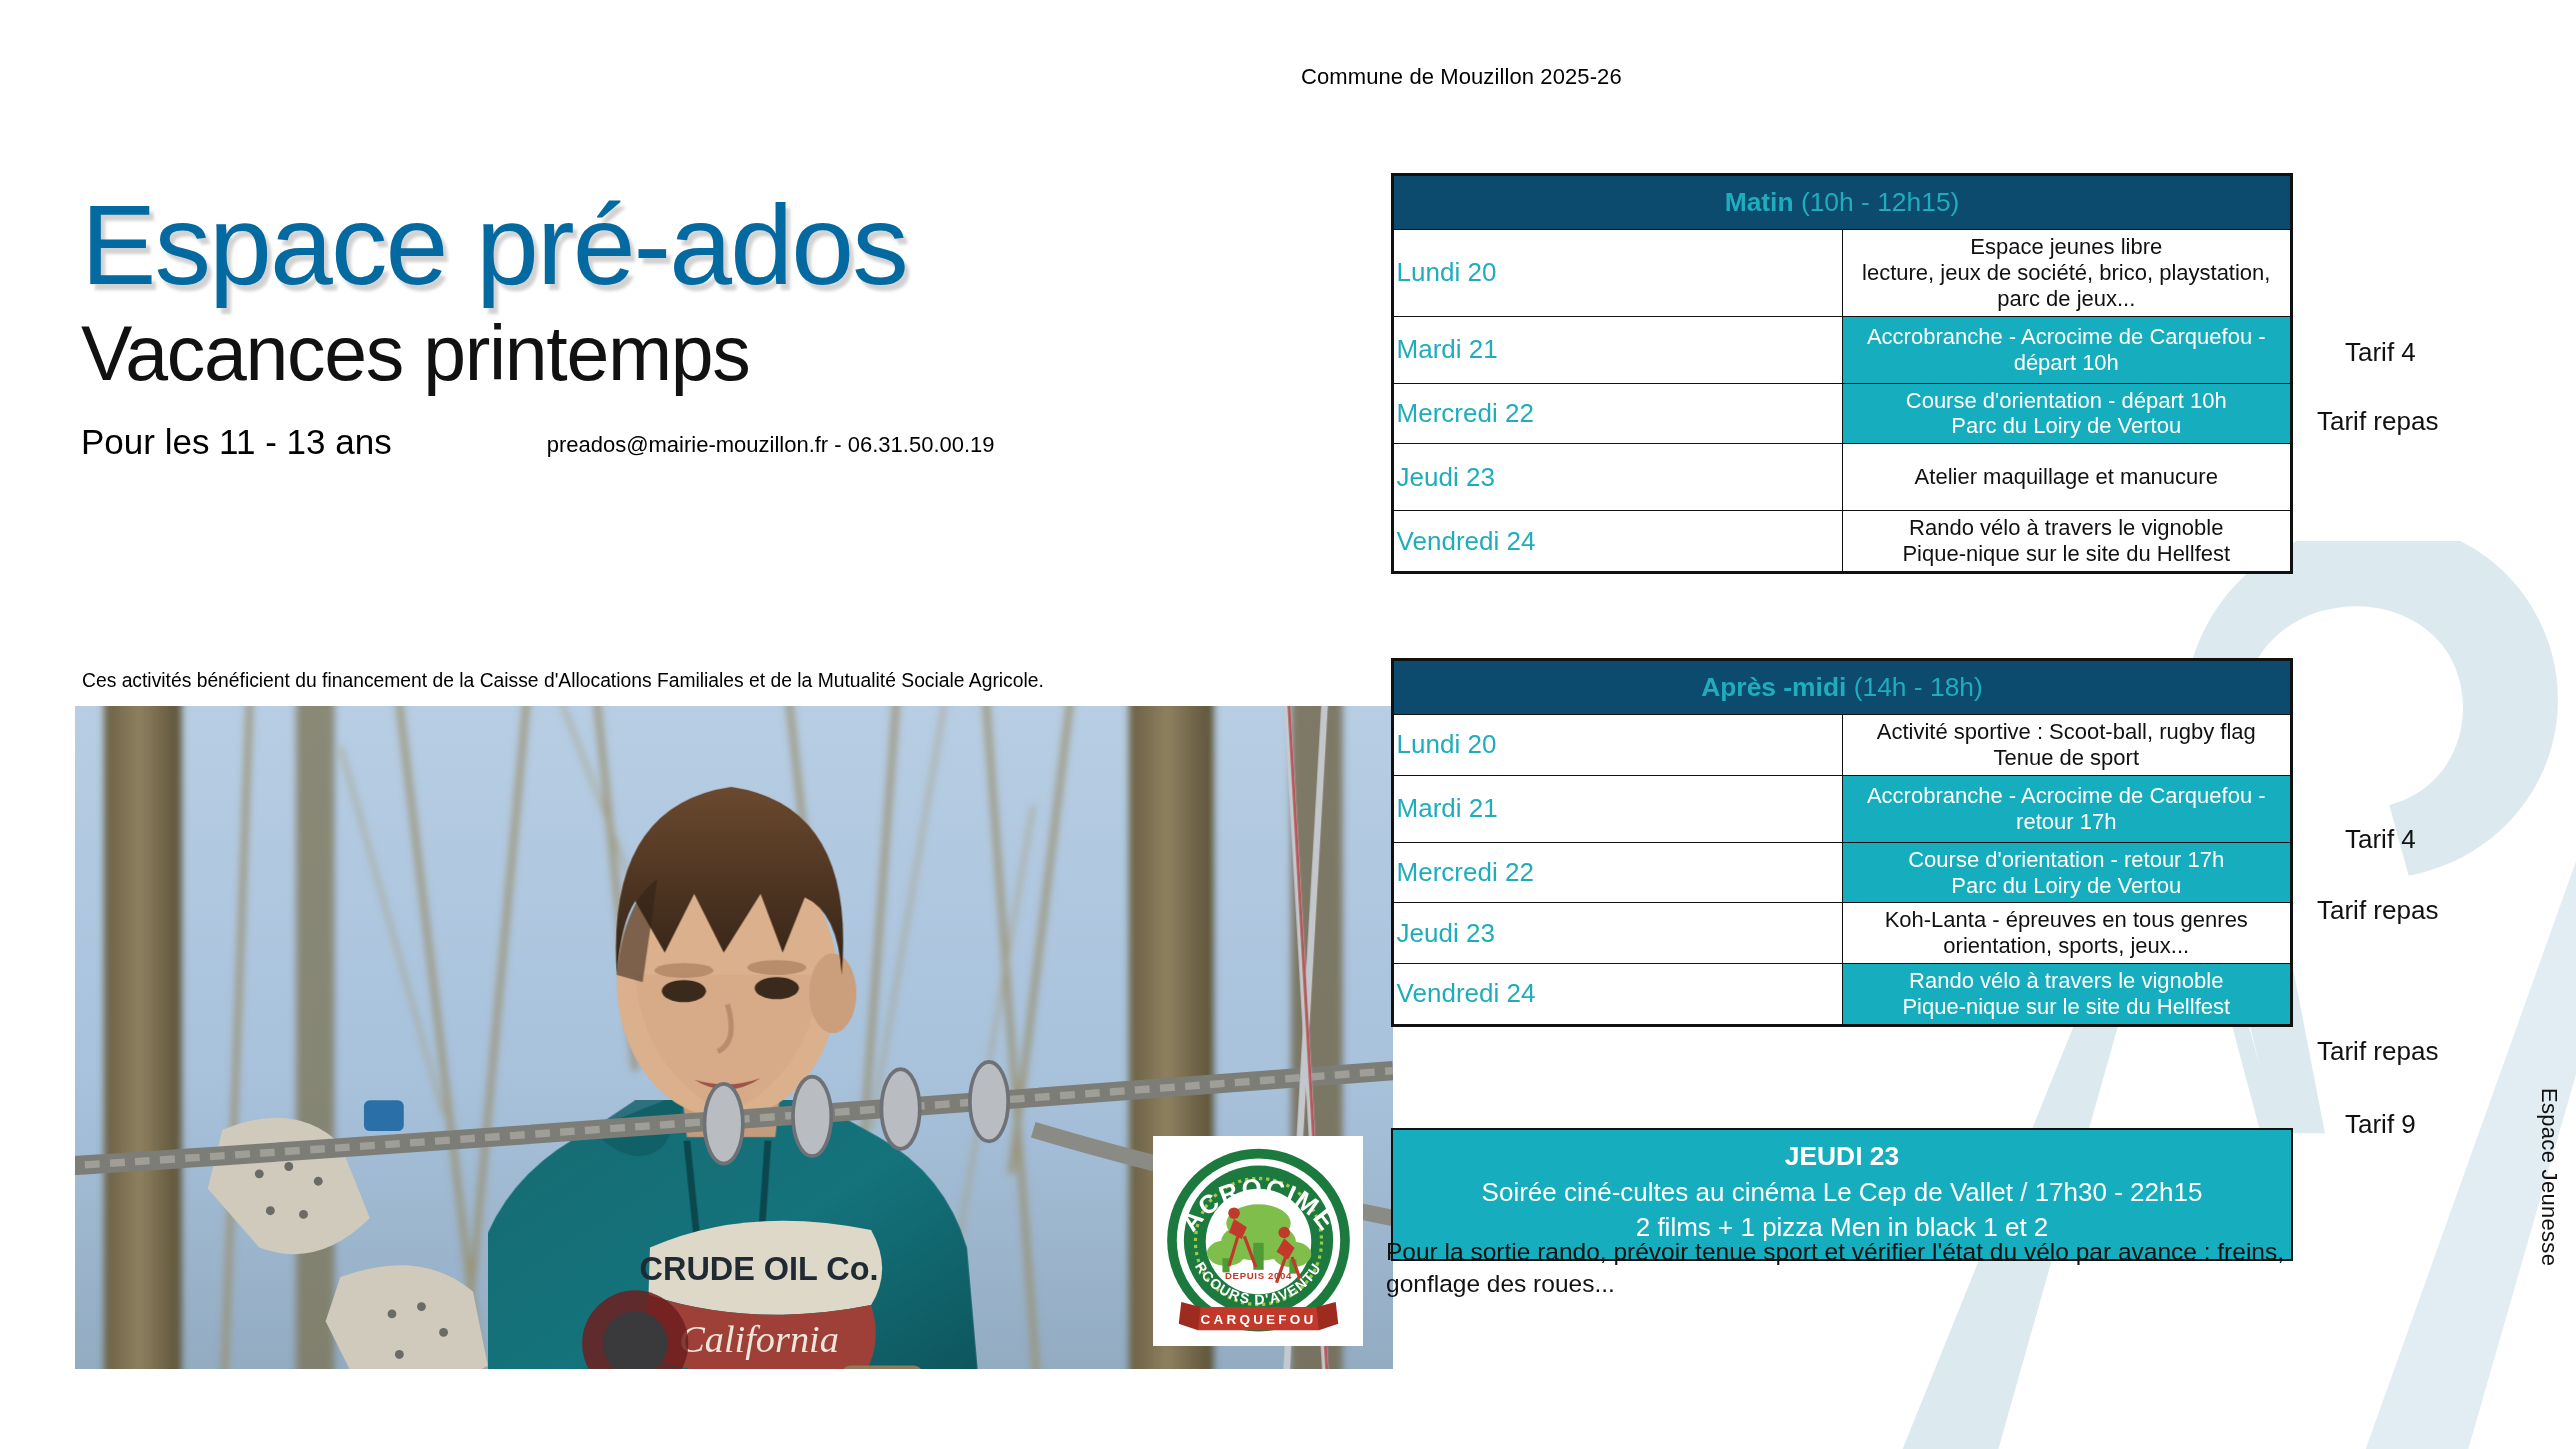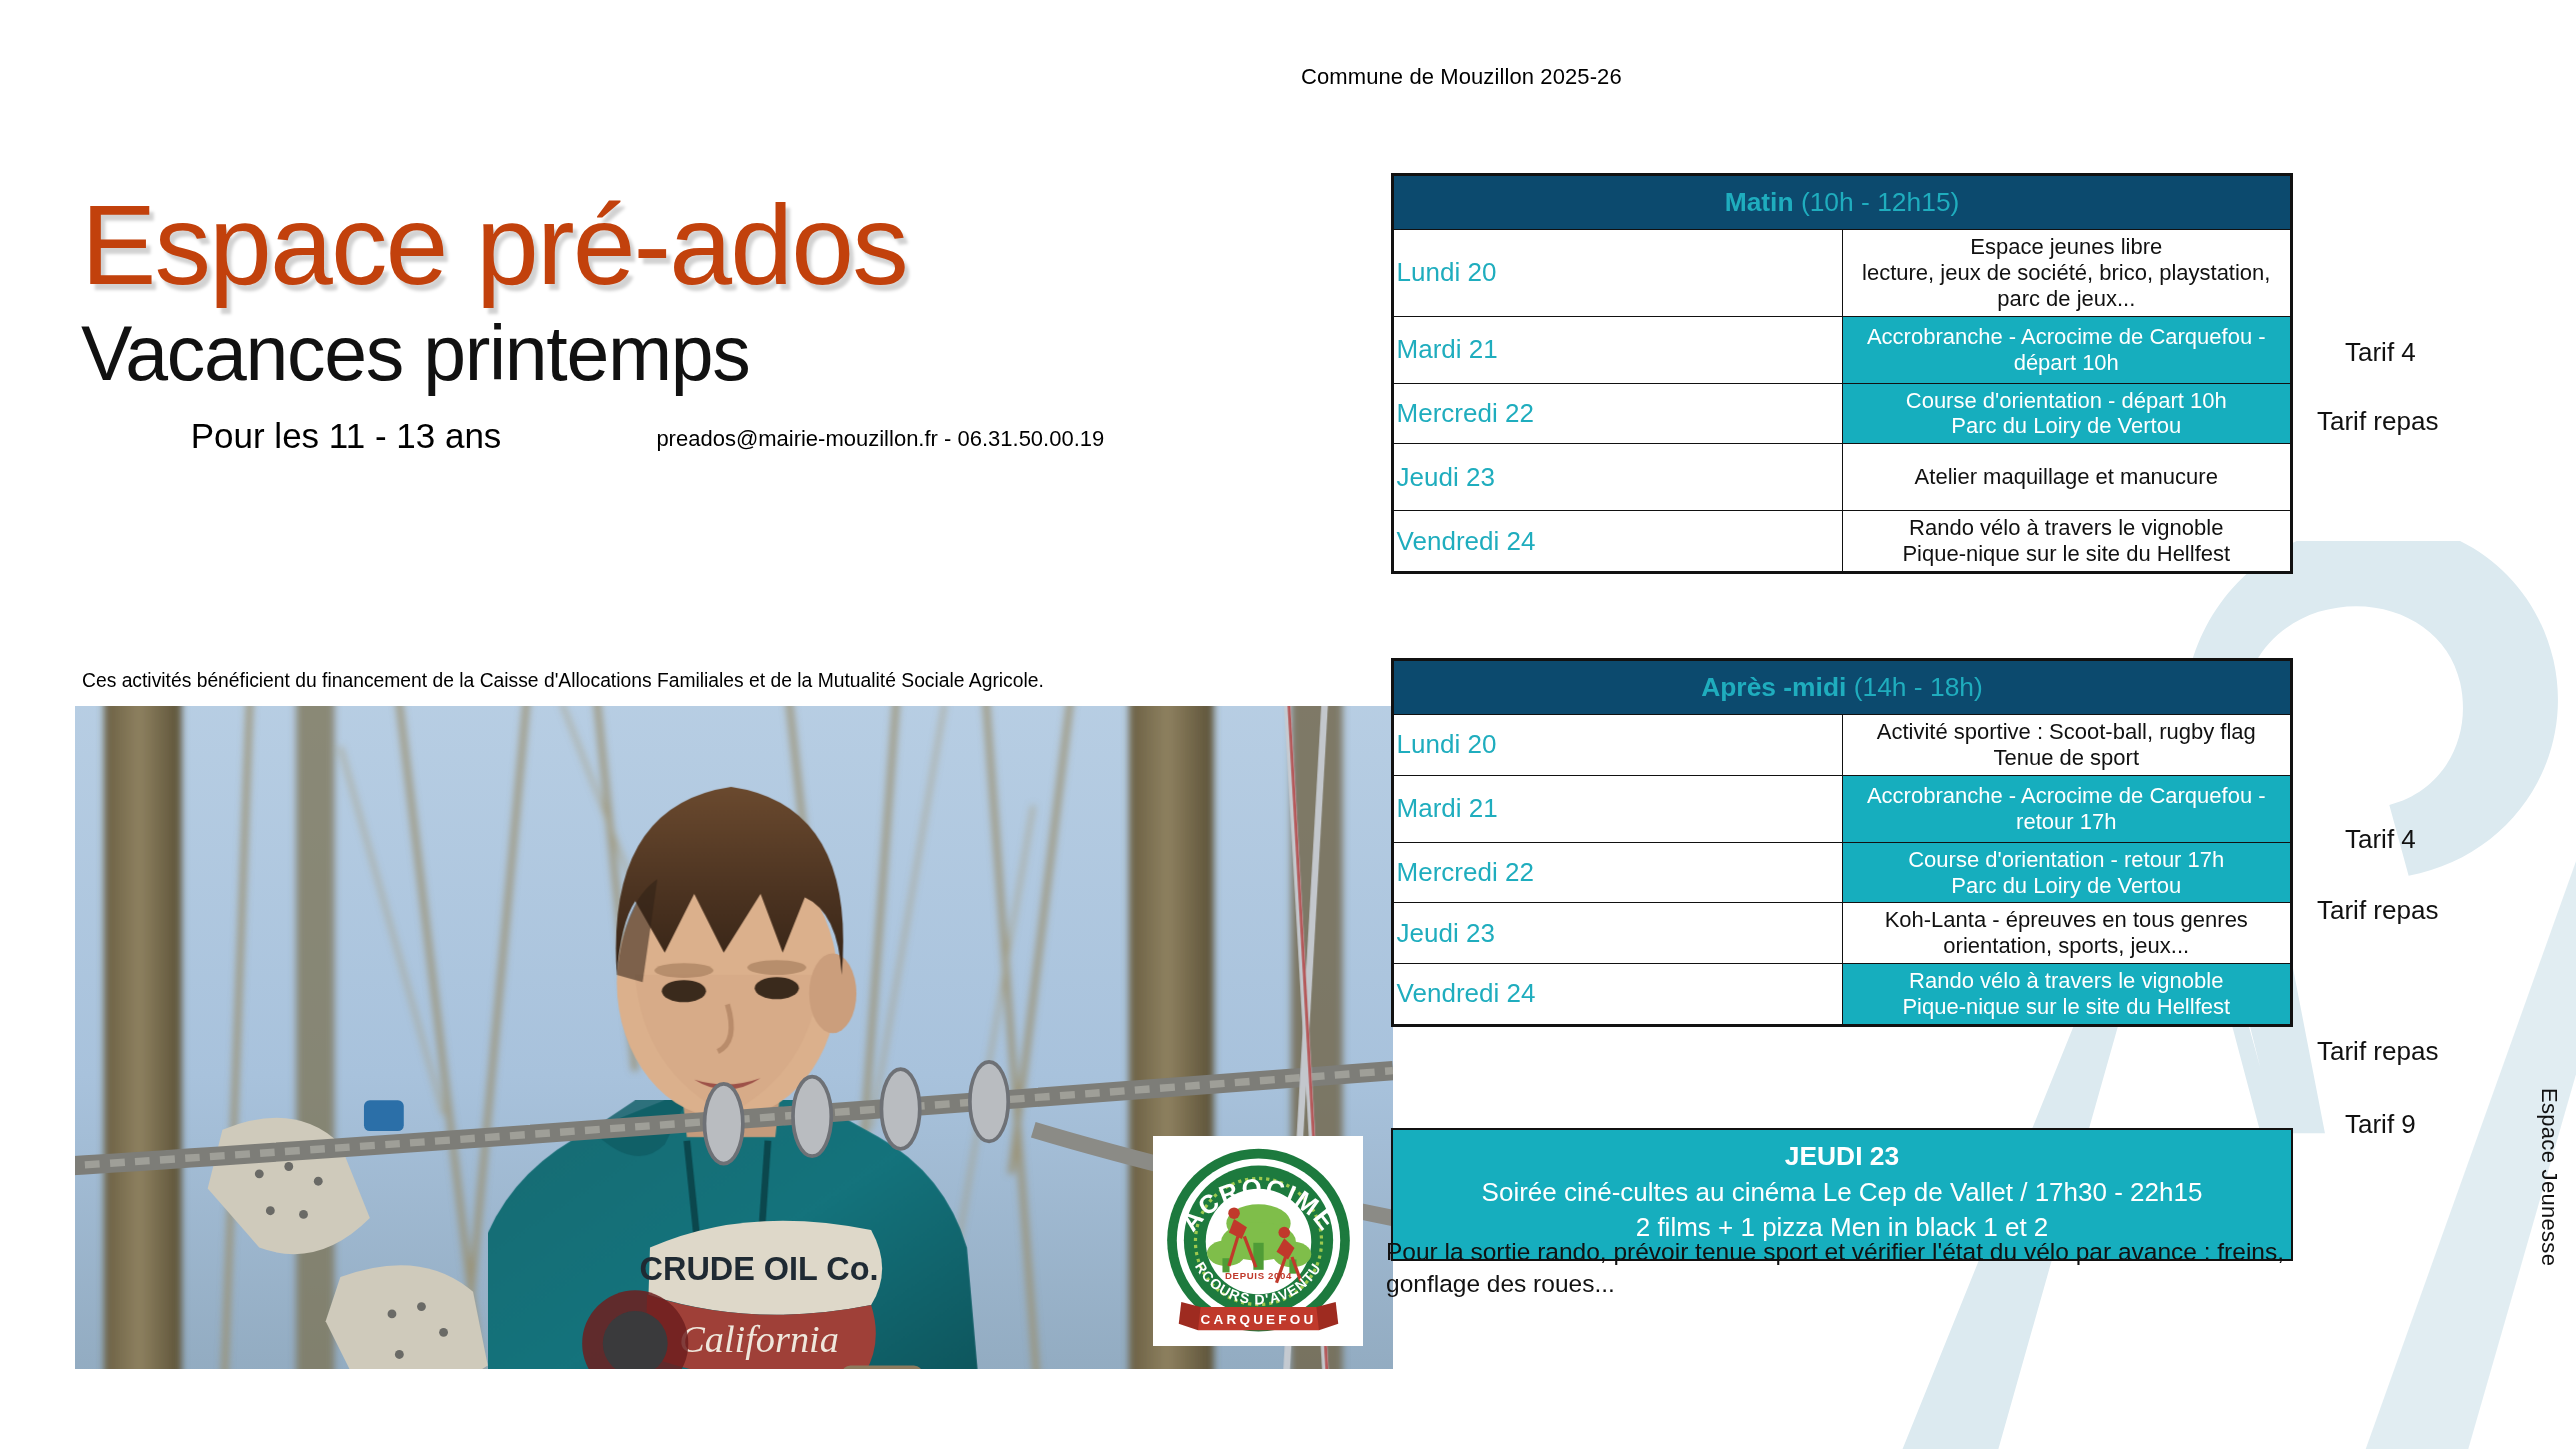--- a/index.html
+++ b/index.html
@@ -22,33 +22,33 @@
   
   .commune{
     position:absolute; left:1301px; top:64px;
     font-size:22px; letter-spacing:0.1px; white-space:nowrap;
     font-weight:400; z-index:3;
   }
 
   
   .hero{ position:absolute; left:81px; top:190px; z-index:3; }
   .hero-title{
-    font-size:113px; line-height:.98; color:#c2410c;
+    font-size:113px; line-height:.98; color:#0369a1;
     font-weight:400; letter-spacing:-1.9px;
     text-shadow:4.5px 5.8px 3.2px rgba(0,0,0,0.18);
     white-space:nowrap;
   }
   .hero-sub{
     margin-top:14px;
     font-size:77px; line-height:1; color:#111;
     font-weight:400; letter-spacing:-1.3px; white-space:nowrap;
   }
   .hero-row{
-    margin-top:24px; width:1133px;
-    display:flex; align-items:flex-end; justify-content:center;
+    margin-top:30px; width:1133px;
+    display:flex; align-items:flex-end; justify-content:flex-start;
   }
   .hero-age{ font-size:35px; font-weight:400; white-space:nowrap; }
   .hero-contact{
     font-size:22px; font-weight:400; white-space:nowrap;
     margin-left:155px; padding-bottom:3.9px;
   }
 
   
   .financing{
     position:absolute; left:82px; top:670px;

